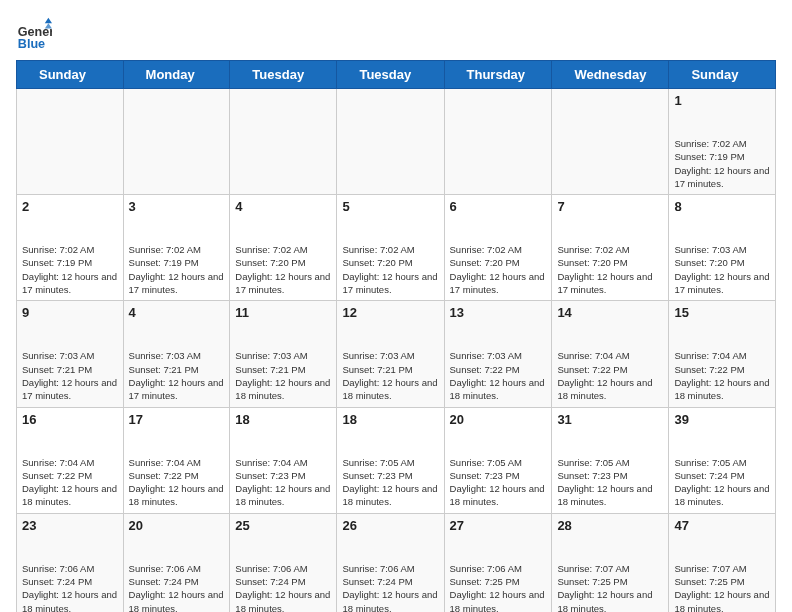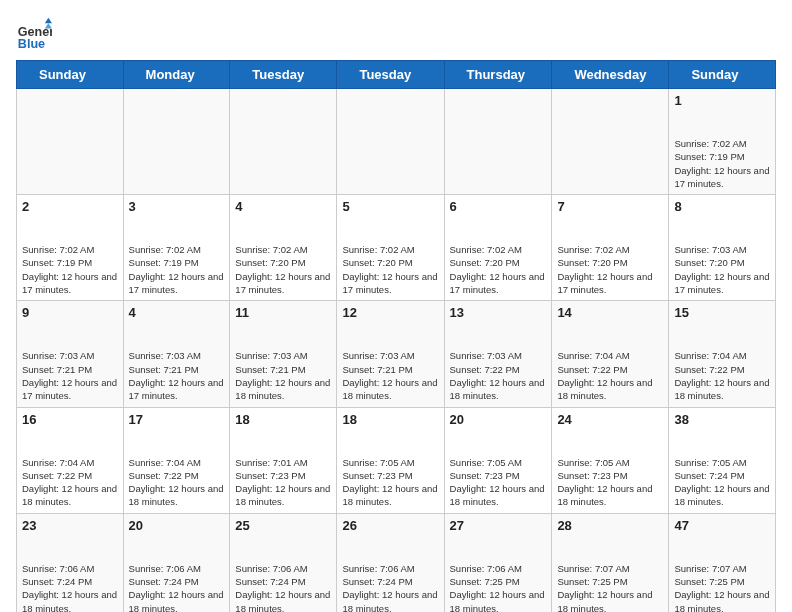--- a/index.html
+++ b/index.html
@@ -221,44 +221,44 @@
 Daylight: 12 hours and 18 minutes.</div>
         </td>
         <td>
           <span class="day-num">17</span>
           <div class="day-info">Sunrise: 7:04 AM
 Sunset: 7:22 PM
 Daylight: 12 hours and 18 minutes.</div>
         </td>
         <td>
           <span class="day-num">18</span>
-          <div class="day-info">Sunrise: 7:01 AM
+          <div class="day-info">Sunrise: 7:04 AM
 Sunset: 7:23 PM
 Daylight: 12 hours and 18 minutes.</div>
         </td>
         <td>
           <span class="day-num">18</span>
           <div class="day-info">Sunrise: 7:05 AM
 Sunset: 7:23 PM
 Daylight: 12 hours and 18 minutes.</div>
         </td>
         <td>
           <span class="day-num">20</span>
           <div class="day-info">Sunrise: 7:05 AM
 Sunset: 7:23 PM
 Daylight: 12 hours and 18 minutes.</div>
         </td>
         <td>
-          <span class="day-num">24</span>
+          <span class="day-num">31</span>
           <div class="day-info">Sunrise: 7:05 AM
 Sunset: 7:23 PM
 Daylight: 12 hours and 18 minutes.</div>
         </td>
         <td>
-          <span class="day-num">38</span>
+          <span class="day-num">39</span>
           <div class="day-info">Sunrise: 7:05 AM
 Sunset: 7:24 PM
 Daylight: 12 hours and 18 minutes.</div>
         </td>
       </tr>
       <tr>
         <td>
           <span class="day-num">23</span>
           <div class="day-info">Sunrise: 7:06 AM
 Sunset: 7:24 PM

